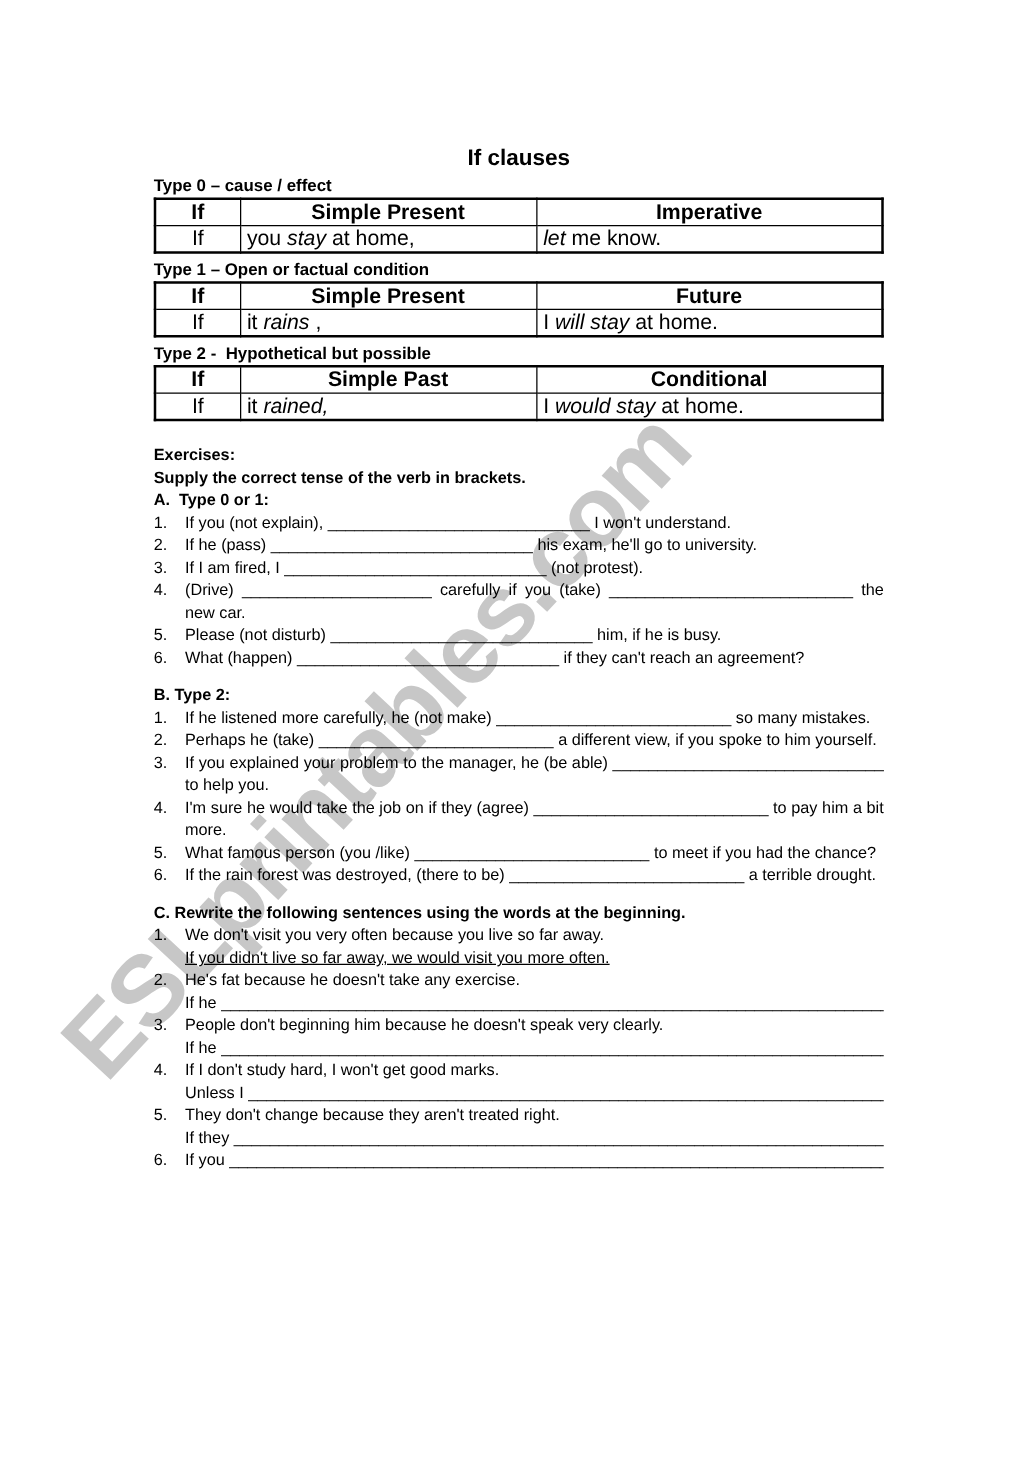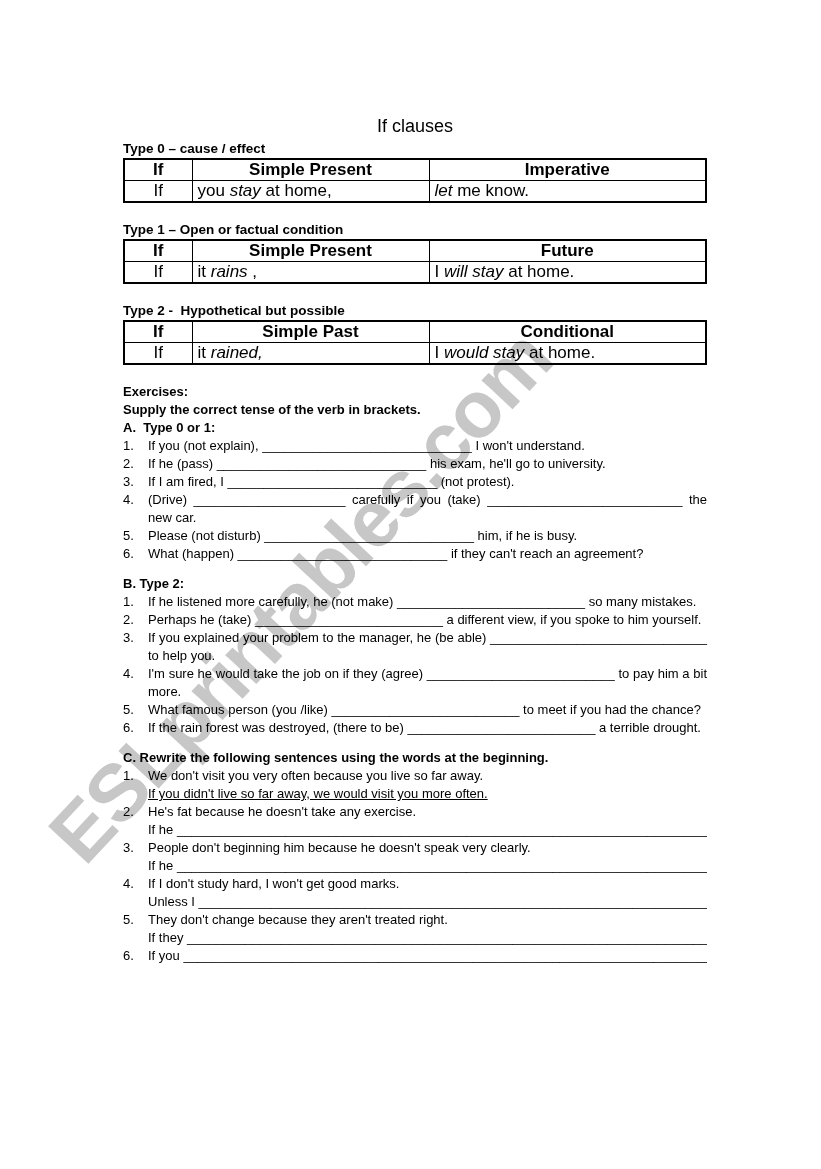--- a/index.html
+++ b/index.html
@@ -27,27 +27,27 @@
     user-select:none;
   }
 
   .content {
     position:absolute; left:123px; top:0;
     width:584px; padding-top:116px;
     z-index:1;
   }
 
   .title {
-    text-align:center; font-weight:normal;
+    text-align:center; font-weight:bold;
     font-size:18px; line-height:20px;
   }
 
   .type-heading {
     font-weight:bold; font-size:13.5px; line-height:15px;
-    margin-top:19px; white-space:pre-wrap;
+    margin-top:5px; white-space:pre-wrap;
   }
   .type-heading.first { margin-top:5px; }
 
   table.grammar-table {
     border-collapse:collapse; width:100%;
     margin-top:2px;
     border:2px solid #000;
     table-layout:fixed;
   }
   table.grammar-table col.c1 { width:68px; }

